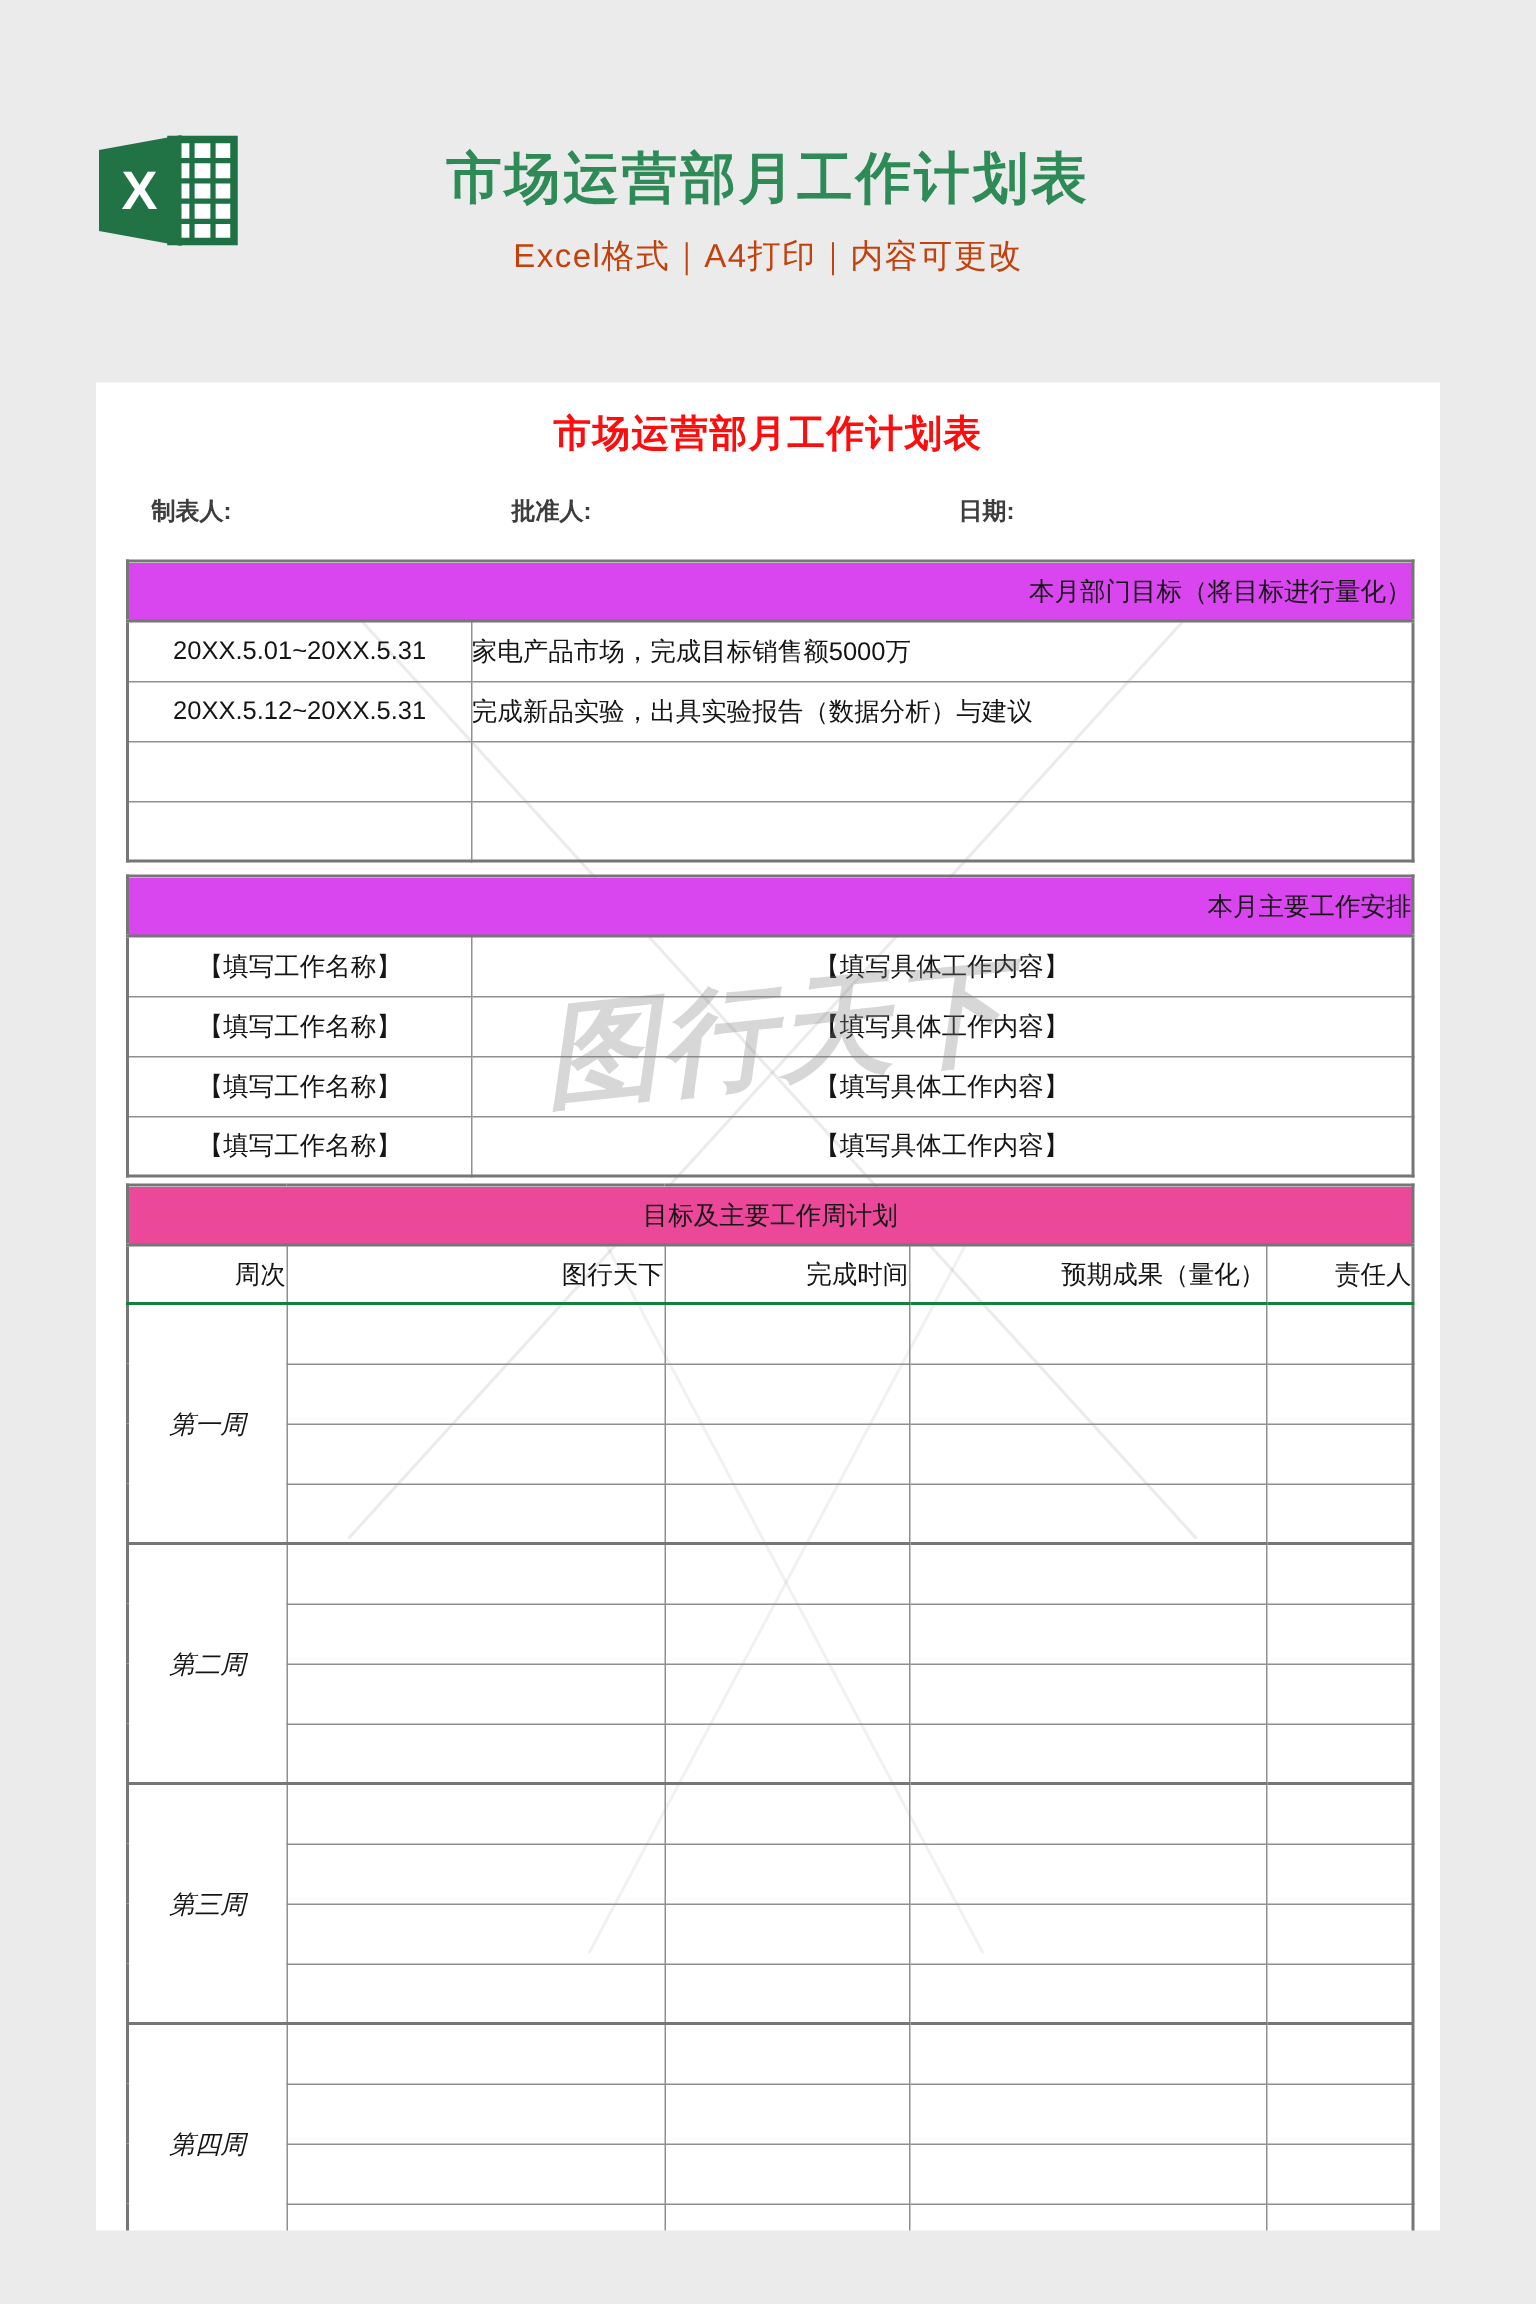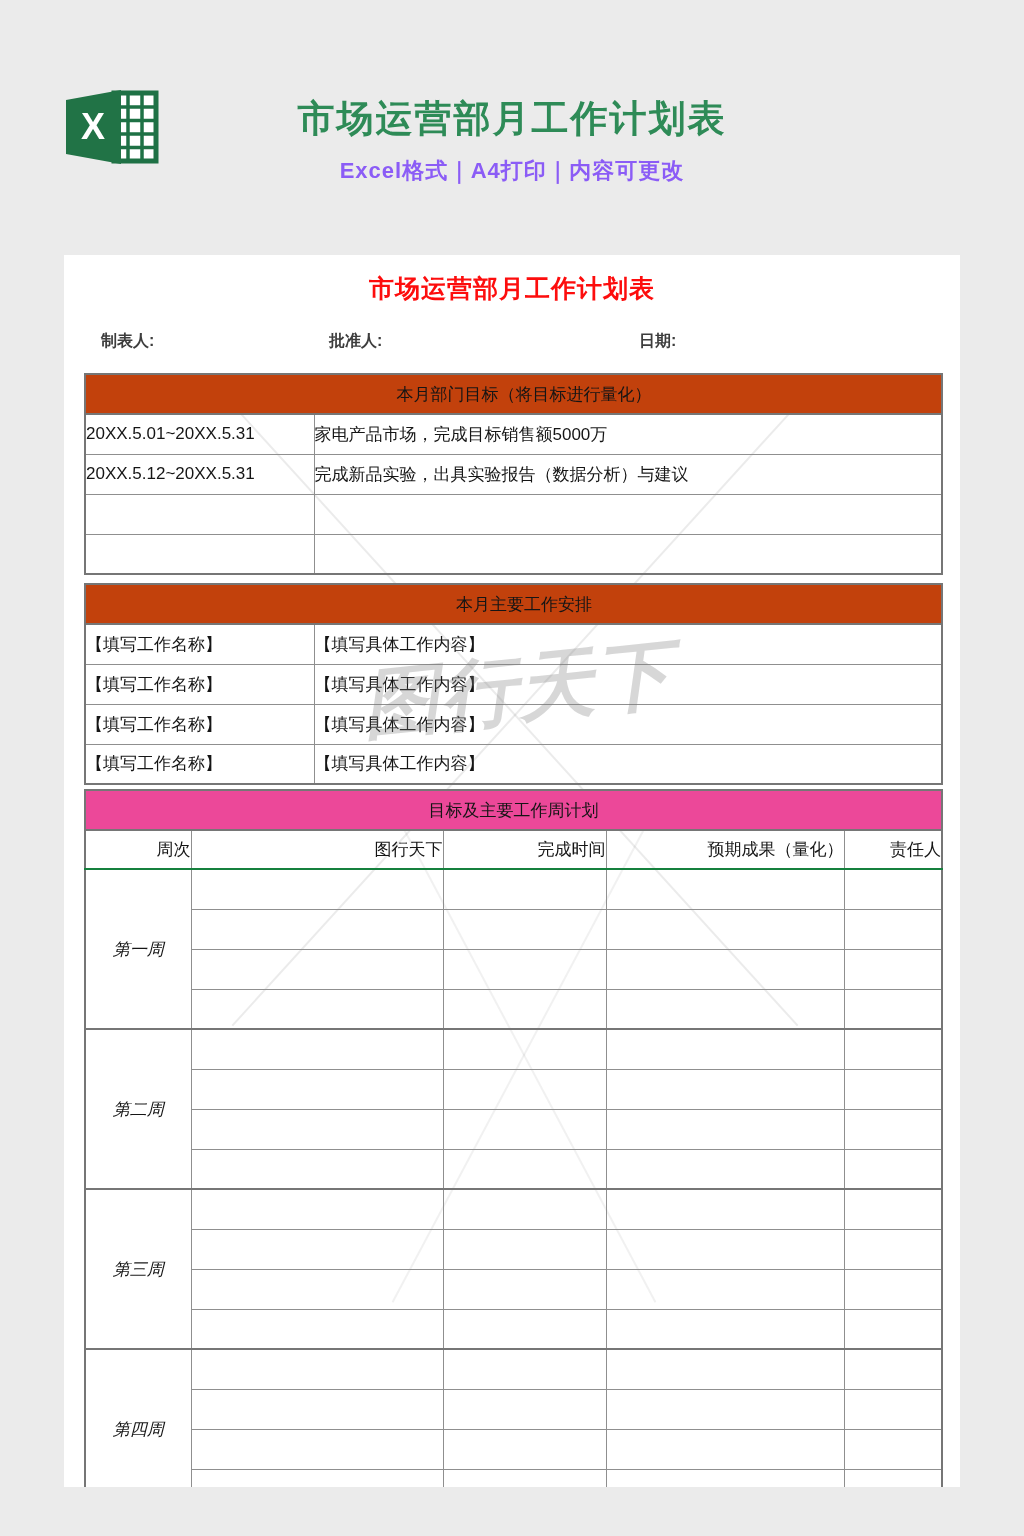--- a/index.html
+++ b/index.html
@@ -10,54 +10,54 @@
     color:#151515;
   }
   
   .logo{position:absolute;left:64px;top:86px;width:98px;height:82px;}
   .page-title{
     position:absolute;top:94px;left:0;width:100%;text-align:center;
     font-size:37px;font-weight:bold;color:#2e8b57;letter-spacing:2px;
   }
   .page-subtitle{
     position:absolute;top:156px;left:0;width:100%;text-align:center;
-    font-size:22px;color:#8b5cf6;letter-spacing:1px;font-weight:bold;
+    font-size:22px;color:#c2410c;letter-spacing:1px;
   }
   
   .card{
     position:absolute;left:64px;top:255px;width:896px;height:1232px;
     background:#ffffff;overflow:hidden;
   }
   .doc-title{
     position:absolute;top:17px;left:0;width:100%;text-align:center;
     font-size:25px;font-weight:bold;color:#fd0d0d;z-index:2;letter-spacing:1px;
   }
   .info-row{position:absolute;top:76px;left:20px;width:857px;height:24px;z-index:2;}
   .info-row span{position:absolute;font-size:16px;font-weight:bold;color:#3d3d3d;}
   .info-creator{left:17px;text-align:right;}
-  .info-approver{left:245px;text-align:center;}
+  .info-approver{left:257px;text-align:center;}
   .info-date{left:555px;}
   
   table.sec{
     position:absolute;left:20px;width:857px;z-index:2;
     border-collapse:collapse;table-layout:fixed;background:transparent;
     border:2px solid #767676;
   }
   .sec1{top:118px;} .sec2{top:328px;} .sec3{top:534px;}
   table.sec td{
     border:1px solid #8f8f8f;font-size:17px;color:#151515;
     vertical-align:middle;padding:0;overflow:hidden;white-space:nowrap;
   }
   tr.hdr td{
-    background:#c2410c;border-bottom:2px solid #767676;
-    text-align:center;padding-left:21px;height:38px;
+    background:#d946ef;border-bottom:2px solid #767676;
+    text-align:right;padding-left:21px;height:38px;
   }
   tr.r{height:40px;}
   .sec1 td.c2{text-align:left;}
-  .cell-center{text-align:left;}
+  .cell-center{text-align:center;}
   .sec3 tr.title-row td{
     background:#ec4899;text-align:center;height:38px;
     border-bottom:2px solid #767676;
   }
   .sec3 tr.cols td{height:37px;text-align:right;border-bottom:2px solid #15803d;}
   .sec3 tr.group-start td{border-top:2px solid #767676;font-style:italic;}
   .sec3 td.week{text-align:center;}
   
   .wm-line{position:absolute;height:2px;background:rgba(100,100,100,0.13);z-index:1;}
   #wl1{width:840px;left:31px;top:459px;transform:rotate(47.7deg);}

